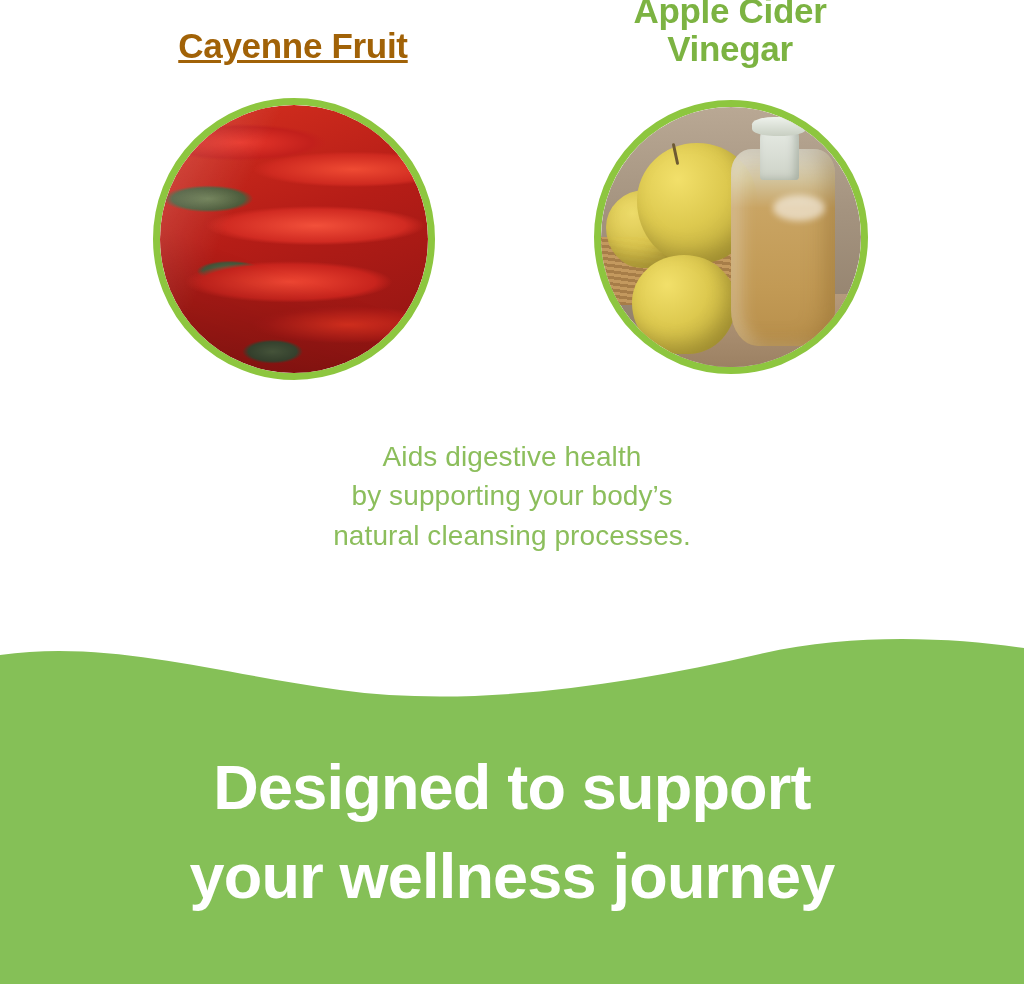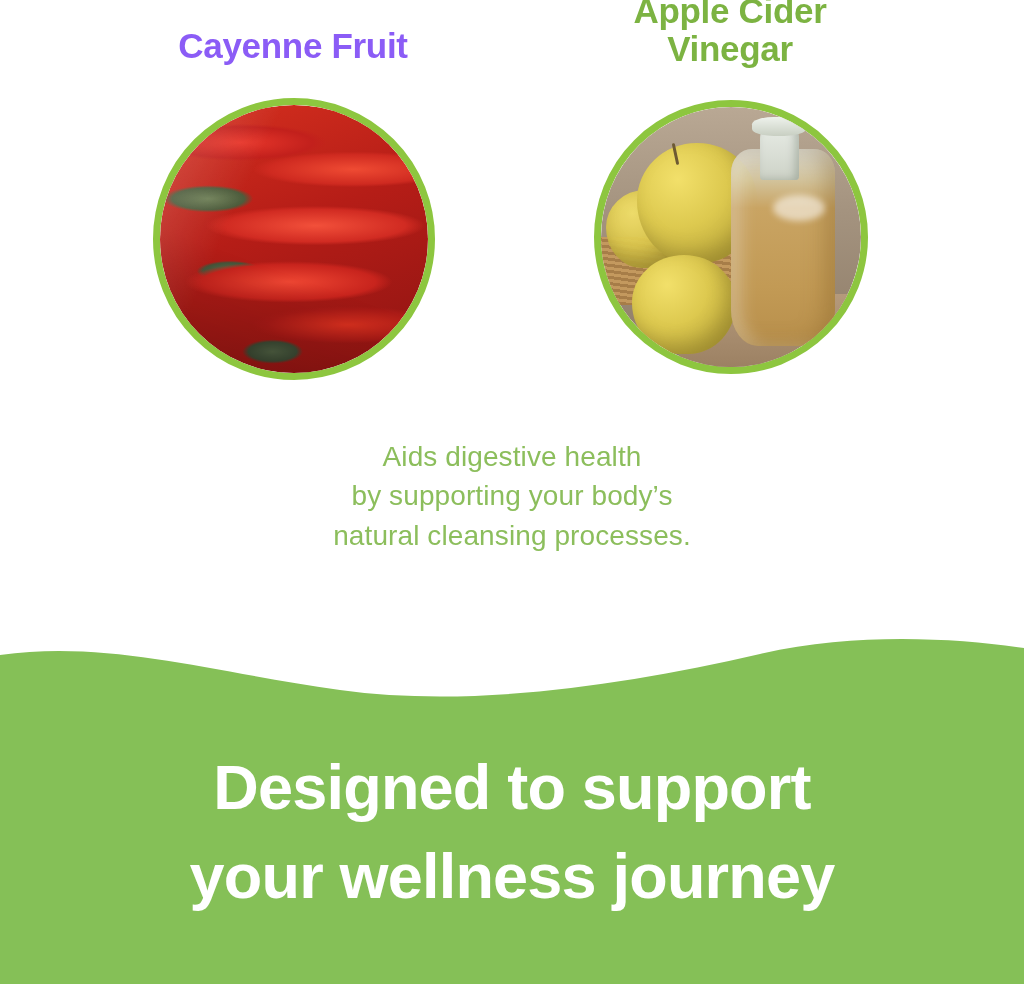--- a/index.html
+++ b/index.html
@@ -223,21 +223,21 @@
     line-height: 1.42;
     letter-spacing: -0.8px;
     white-space: pre-line;
   }
 </style>
 </head>
 <body>
 
 <div class="canvas" style="background: rgb(255, 255, 255);">
 
-  <div class="ing-title" id="title-cayenne" style="color: #8b5cf6;">Cayenne Fruit</div>
+  <div class="ing-title" id="title-cayenne" style="color: #a16207; text-decoration: underline;">Cayenne Fruit</div>
 
   <div class="ing-title" id="title-acv" style="color: rgb(124, 179, 66);">Apple Cider
 Vinegar</div>
 
   <div class="ing-circle" id="circle-cayenne" style="border-color: rgb(141, 198, 63);">
     <div class="photo photo-cayenne"></div>
   </div>
 
   <div class="ing-circle" id="circle-acv" style="border-color: rgb(141, 198, 63);">
     <div class="photo photo-acv">

